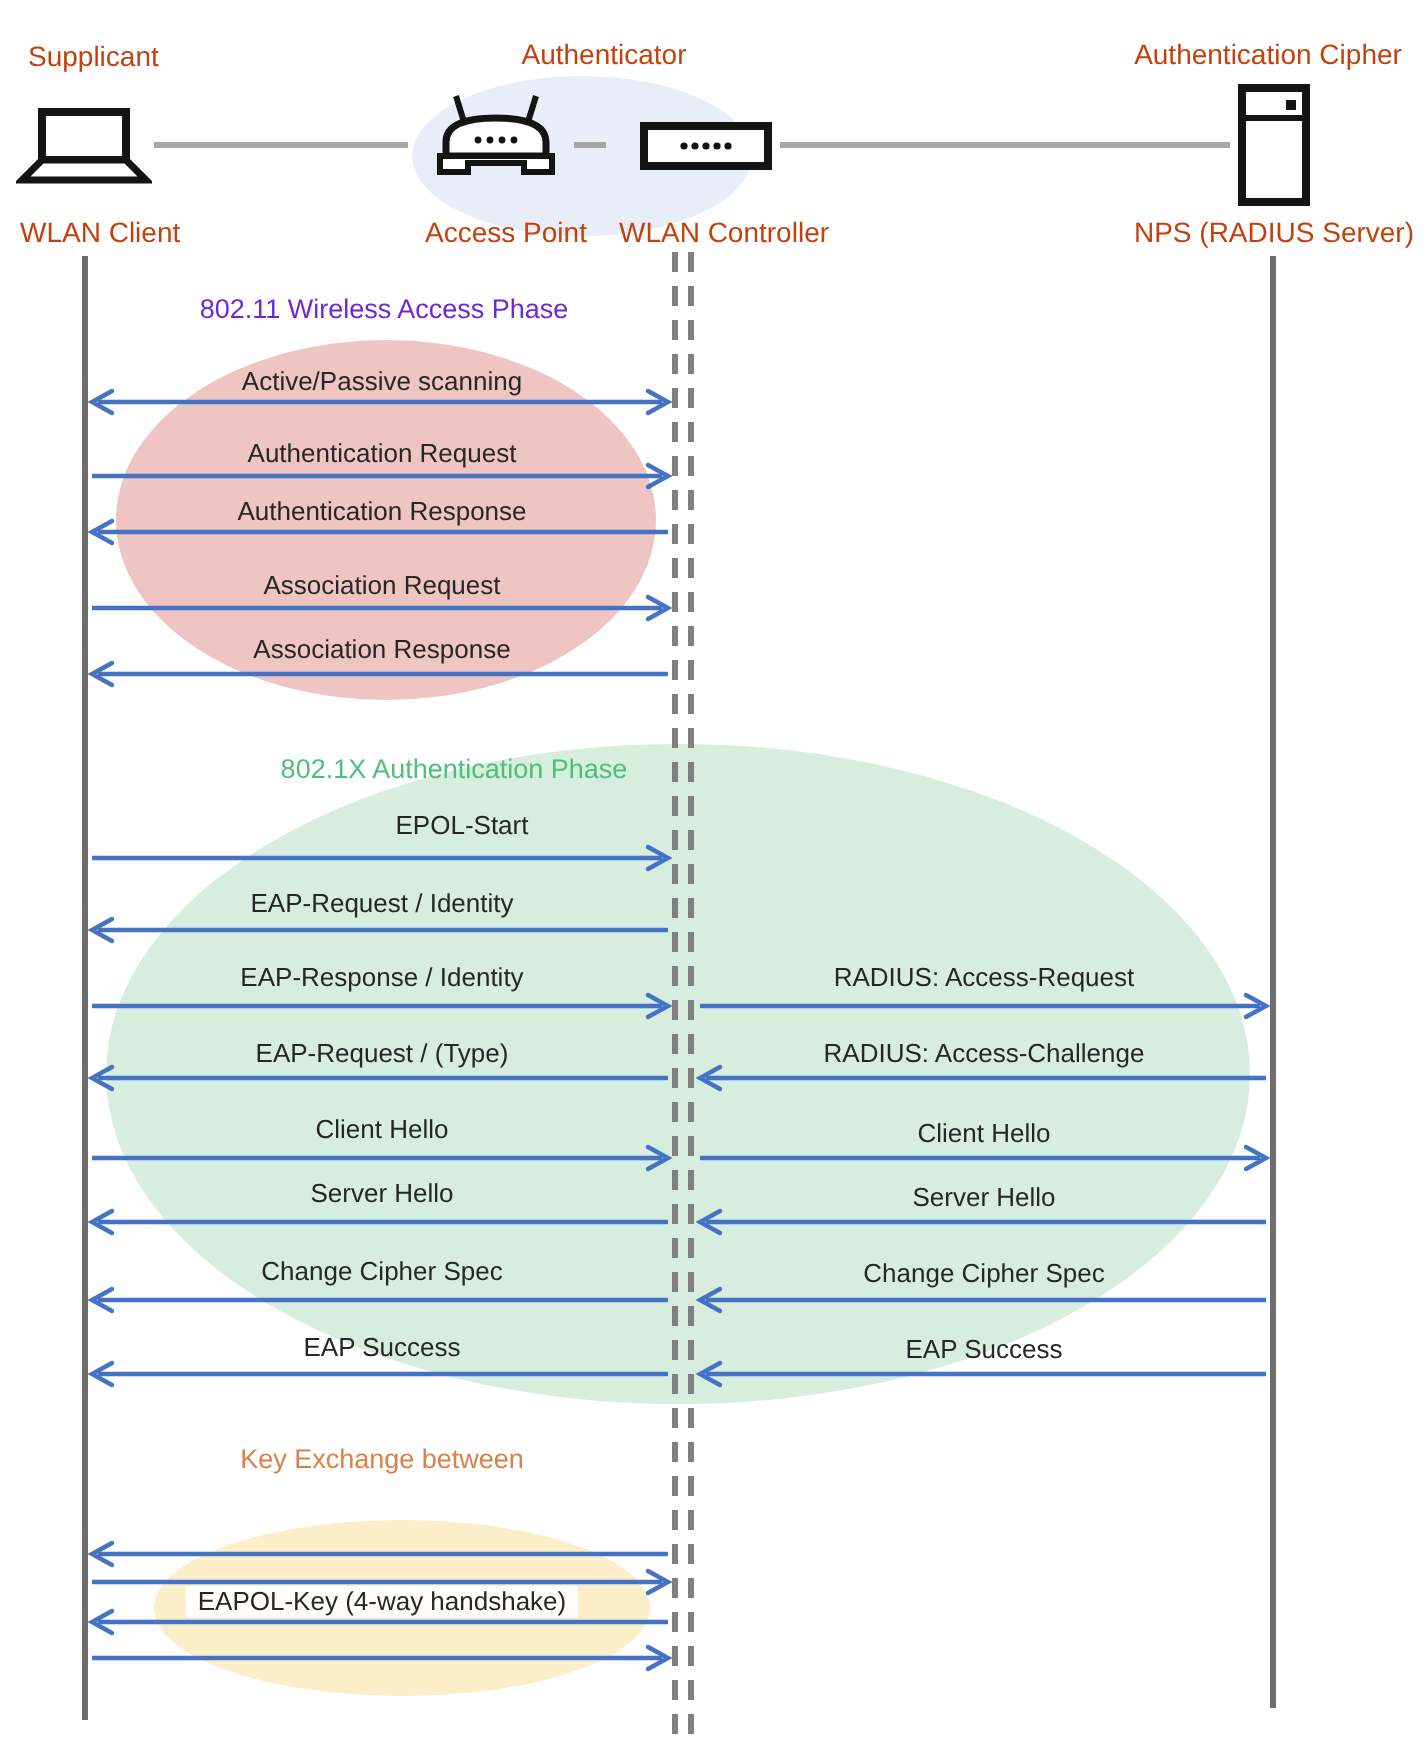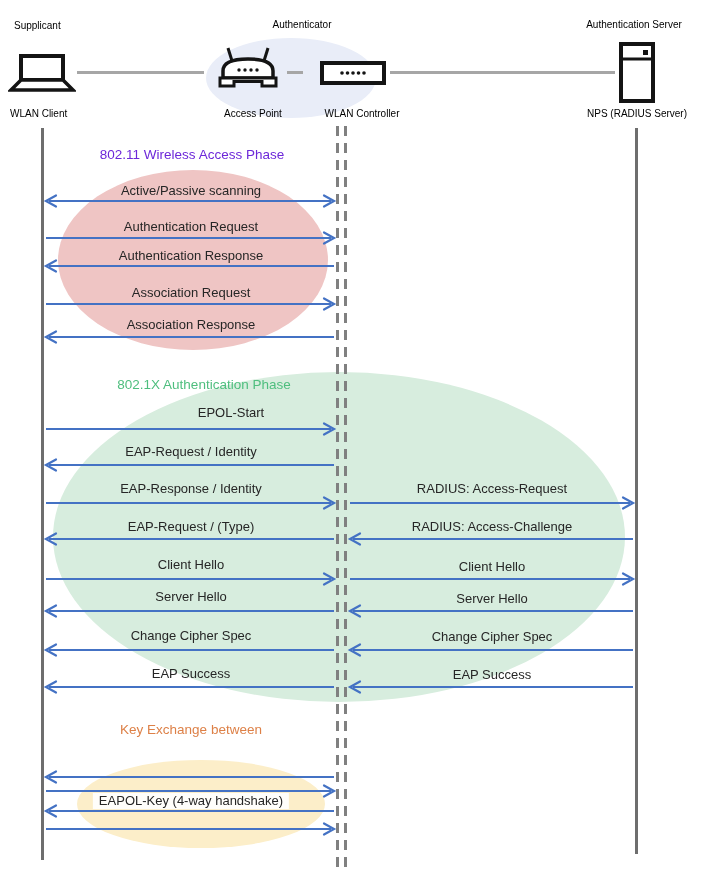--- a/index.html
+++ b/index.html
@@ -6,21 +6,21 @@
   #stage{
     position:relative;width:713px;height:875px;background:#ffffff;
     font-family:"Liberation Sans",sans-serif;overflow:hidden;
   }
   .ellipse{position:absolute;border-radius:50%;z-index:0;}
   .lifeline-solid{position:absolute;width:3px;z-index:2;}
   .lifeline-dashed{position:absolute;width:3px;z-index:2;}
   .connector{position:absolute;height:3px;z-index:1;}
   .icon-box{position:absolute;z-index:3;}
   .role-label,.node-label{
-    position:absolute;font-size:10px;color:#000000;white-space:nowrap;z-index:3;
+    position:absolute;font-size:14px;color:#c2410c;white-space:nowrap;z-index:3;
   }
   .centered{transform:translateX(-50%);text-align:center;}
   .phase-title{
     position:absolute;font-size:13.5px;white-space:nowrap;z-index:3;
     transform:translateX(-50%);font-weight:400;
   }
   #arrows-svg{position:absolute;left:0;top:0;z-index:4;}
   .msg-label{
     position:absolute;font-size:13px;color:#262626;white-space:nowrap;
     transform:translateX(-50%);z-index:5;line-height:16px;
@@ -36,21 +36,21 @@
   <div class="ellipse" style="left: 58px; top: 170px; width: 270px; height: 180px; background-color: rgb(239, 197, 196);"></div>
   <div class="ellipse" style="left: 53px; top: 372px; width: 572px; height: 330px; background-color: rgb(215, 237, 222);"></div>
   <div class="ellipse" style="left: 77px; top: 760px; width: 248px; height: 88px; background-color: rgb(252, 238, 201);"></div>
 
   <div class="connector" style="left: 77px; top: 71px; width: 127px; background-color: rgb(166, 166, 166);"></div>
   <div class="connector" style="left: 287px; top: 71px; width: 16px; background-color: rgb(166, 166, 166);"></div>
   <div class="connector" style="left: 390px; top: 71px; width: 225px; background-color: rgb(166, 166, 166);"></div>
 
   <div class="role-label" style="left:14px;top:20px;">Supplicant</div>
   <div class="role-label centered" style="left:302px;top:19px;">Authenticator</div>
-  <div class="role-label centered" style="left:634px;top:19px;">Authentication Server</div>
+  <div class="role-label centered" style="left:634px;top:19px;">Authentication Cipher</div>
 
   <div class="icon-box" style="left:8px;top:54px;">
     <svg width="68" height="40" viewBox="0 0 68 40">
       <rect x="13" y="2" width="42" height="24" fill="#ffffff" stroke="#141414" stroke-width="4"></rect>
       <path d="M13,26 L55,26 L65,36 L3,36 Z" fill="#ffffff" stroke="#141414" stroke-width="3.5"></path>
     </svg>
   </div>
   <div class="icon-box" style="left:217px;top:46px;">
     <svg width="62" height="45" viewBox="0 0 62 45">
       <line x1="15" y1="15" x2="11" y2="2" stroke="#141414" stroke-width="3"></line>
@@ -89,21 +89,21 @@
   <div class="node-label centered" style="left:243px;top:108px;margin-left:10px;">Access Point</div>
   <div class="node-label centered" style="left:362px;top:108px;">WLAN Controller</div>
   <div class="node-label centered" style="left:637px;top:108px;">NPS (RADIUS Server)</div>
 
   <div class="lifeline-solid" style="left: 41px; top: 128px; height: 732px; background-color: rgb(110, 110, 110);"></div>
   <div class="lifeline-dashed" style="left: 336px; top: 126px; height: 746px; background: repeating-linear-gradient(rgb(128, 128, 128) 0px, rgb(128, 128, 128) 10px, transparent 10px, transparent 17px);"></div>
   <div class="lifeline-dashed" style="left: 344px; top: 126px; height: 746px; background: repeating-linear-gradient(rgb(128, 128, 128) 0px, rgb(128, 128, 128) 10px, transparent 10px, transparent 17px);"></div>
   <div class="lifeline-solid" style="left: 635px; top: 128px; height: 726px; background-color: rgb(110, 110, 110);"></div>
 
   <div class="phase-title" style="left: 192px; top: 147px; color: #6d28d9;">802.11 Wireless Access Phase</div>
-  <div class="phase-title" style="left: 204px; top: 377px; color: rgb(78, 190, 126); text-align: center;">802.1X Authentication Phase</div>
+  <div class="phase-title" style="left: 227px; top: 377px; color: rgb(78, 190, 126); text-align: center;">802.1X Authentication Phase</div>
   <div class="phase-title" style="left: 191px; top: 722px; color: rgb(221, 128, 71);">Key Exchange between</div>
 
   <svg id="arrows-svg" width="713" height="875">
       <g>
         <line x1="49" x2="331" y1="201" y2="201" stroke="#4472c4" stroke-width="2.2"></line>
         <polyline points="324,195.5 334,201 324,206.5" fill="none" stroke="#4472c4" stroke-width="2.2" stroke-linecap="round"></polyline>
         <polyline points="56,195.5 46,201 56,206.5" fill="none" stroke="#4472c4" stroke-width="2.2" stroke-linecap="round"></polyline>
       </g>
       <g>
         <line x1="46" x2="331" y1="238" y2="238" stroke="#4472c4" stroke-width="2.2"></line>

